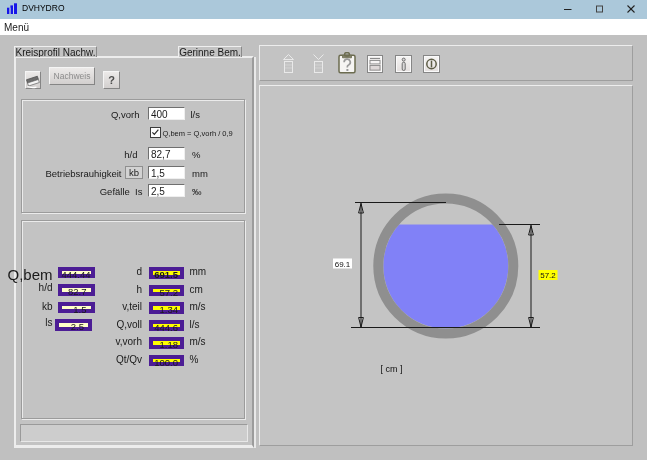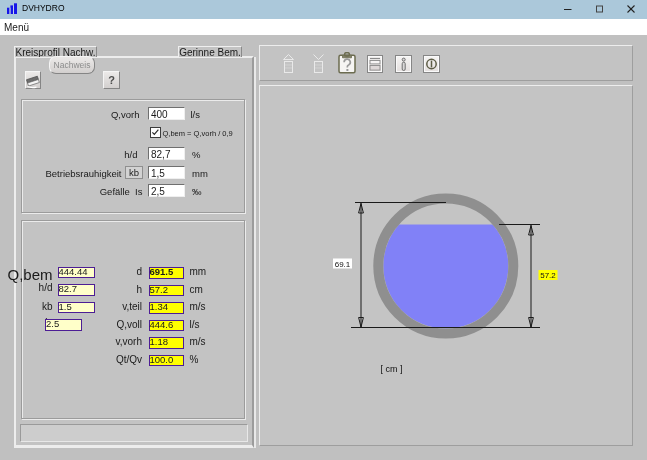--- a/index.html
+++ b/index.html
@@ -25,21 +25,21 @@
 
 
 .group { position:absolute; border:1px solid #9b9b9b; box-shadow:1px 1px 0 #ebebeb, inset 1px 1px 0 #ebebeb; }
 
 
 .inp { position:absolute; background:#ffffff; border:1px solid; border-color:#6f6f6f #efefef #efefef #6f6f6f; font-size:10px; padding-left:2px; line-height:13.5px; height:13px; width:37px; }
 .lbl { position:absolute; text-align:right; font-size:9.5px; white-space:pre; }
 .unit { position:absolute; font-size:9.5px; }
 
 
-.res { position:absolute; border:1px solid #4c1d95; font-size:9.5px; padding-right:2px; line-height:8.5px; width:37px; height:11.5px; }
+.res { position:absolute; border:4px solid #4c1d95; font-size:9.5px; text-align:right; padding-right:2px; line-height:8.5px; width:37px; height:11.5px; }
 .pale { background:#ffffc9; padding-right:4px; }
 .bright { background:#ffff00; }
 
 
 .panel { position:absolute; background:#c3c3c3; border:1px solid; border-color:#ededed #9e9e9e #9e9e9e #ededed; }
 </style></head>
 <body>
 <div id="win">
 
   <div id="titlebar">
@@ -70,21 +70,21 @@
 
   <div class="rbtn" style="left:25px;top:71px;width:16px;height:18px;">
     <svg width="14" height="15" viewBox="0 0 14 15" style="margin-top:1.5px">
       <g transform="rotate(-18 7 7)">
         <rect x="1.2" y="3.8" width="11.4" height="3.4" fill="#6e6e6e" stroke="#4f4f4f" stroke-width="0.7"></rect>
         <rect x="1.2" y="7.2" width="11.4" height="3.2" fill="#f4f4f4" stroke="#6e6e6e" stroke-width="0.7"></rect>
       </g>
       <path d="M1.5 12.5 q4.5 1.8 9 0.6" stroke="#ffffff" stroke-width="1.3" fill="none"></path>
     </svg>
   </div>
-  <div class="rbtn" style="left:49px;top:56px;width:46px;height:18px;line-height:16px;color:#8c8c8c;font-size:8.5px;border-radius:7px;">Nachweis</div>
+  <div class="rbtn" style="left:49px;top:67px;width:46px;height:18px;line-height:16px;color:#8c8c8c;font-size:8.5px;">Nachweis</div>
   <div class="rbtn" style="left:103px;top:71px;width:17px;height:18px;line-height:16px;color:#4c4c4c;font-weight:bold;font-size:11px;">?</div>
 
   <div class="group" style="left:21px;top:99px;width:224px;height:114px;"></div>
   <div class="lbl" style="left:40px;top:109px;width:99.5px;">Q,vorh</div>
   <div class="inp" style="left:148px;top:106.5px;">400</div>
   <div class="unit" style="left:190.5px;top:109px;">l/s</div>
 
   <svg class="abs" style="left:150px;top:127px" width="11" height="11" viewBox="0 0 11 11">
     <rect x="0.5" y="0.5" width="10" height="10" fill="#fff" stroke="#3c3c3c"></rect>
     <polyline points="2.4,5.4 4.3,7.3 8.4,2.7" fill="none" stroke="#2a2a2a" stroke-width="1.2"></polyline>
@@ -106,21 +106,21 @@
 
   <div class="group" style="left:21px;top:220px;width:224px;height:199px;"></div>
 
   <div class="lbl" style="font-size:15px;left:2px;top:265.5px;width:50.5px;">Q,bem</div>
   <div class="res pale" style="left:57.5px;top:266.5px;">444.44</div>
   <div class="lbl" style="font-size:10px;left:2px;top:282.0px;width:50.5px;">h/d</div>
   <div class="res pale" style="left:57.5px;top:284px;">82.7</div>
   <div class="lbl" style="font-size:10px;left:2px;top:300.5px;width:50.5px;">kb</div>
   <div class="res pale" style="left:57.5px;top:301.5px;">1.5</div>
   <div class="lbl" style="font-size:10px;left:2px;top:317.0px;width:50.5px;">ls</div>
-  <div class="res pale" style="left:45px;top:319px;">2.5</div>
+  <div class="res pale" style="left:55px;top:319px;">2.5</div>
 
   <div class="lbl" style="font-size:10px;left:41px;top:266px;width:101px;">d</div>
   <div class="res bright" style="left:148.5px;top:267px;width:35.5px;font-weight:bold;">691.5</div>
   <div class="unit" style="font-size:10px;left:189.5px;top:266px;">mm</div>
   <div class="lbl" style="font-size:10px;left:41px;top:283.5px;width:101px;">h</div>
   <div class="res bright" style="left:148.5px;top:284.5px;width:35.5px;">57.2</div>
   <div class="unit" style="font-size:10px;left:189.5px;top:283.5px;">cm</div>
   <div class="lbl" style="font-size:10px;left:41px;top:301px;width:101px;">v,teil</div>
   <div class="res bright" style="left:148.5px;top:302px;width:35.5px;">1.34</div>
   <div class="unit" style="font-size:10px;left:189.5px;top:301px;">m/s</div>

